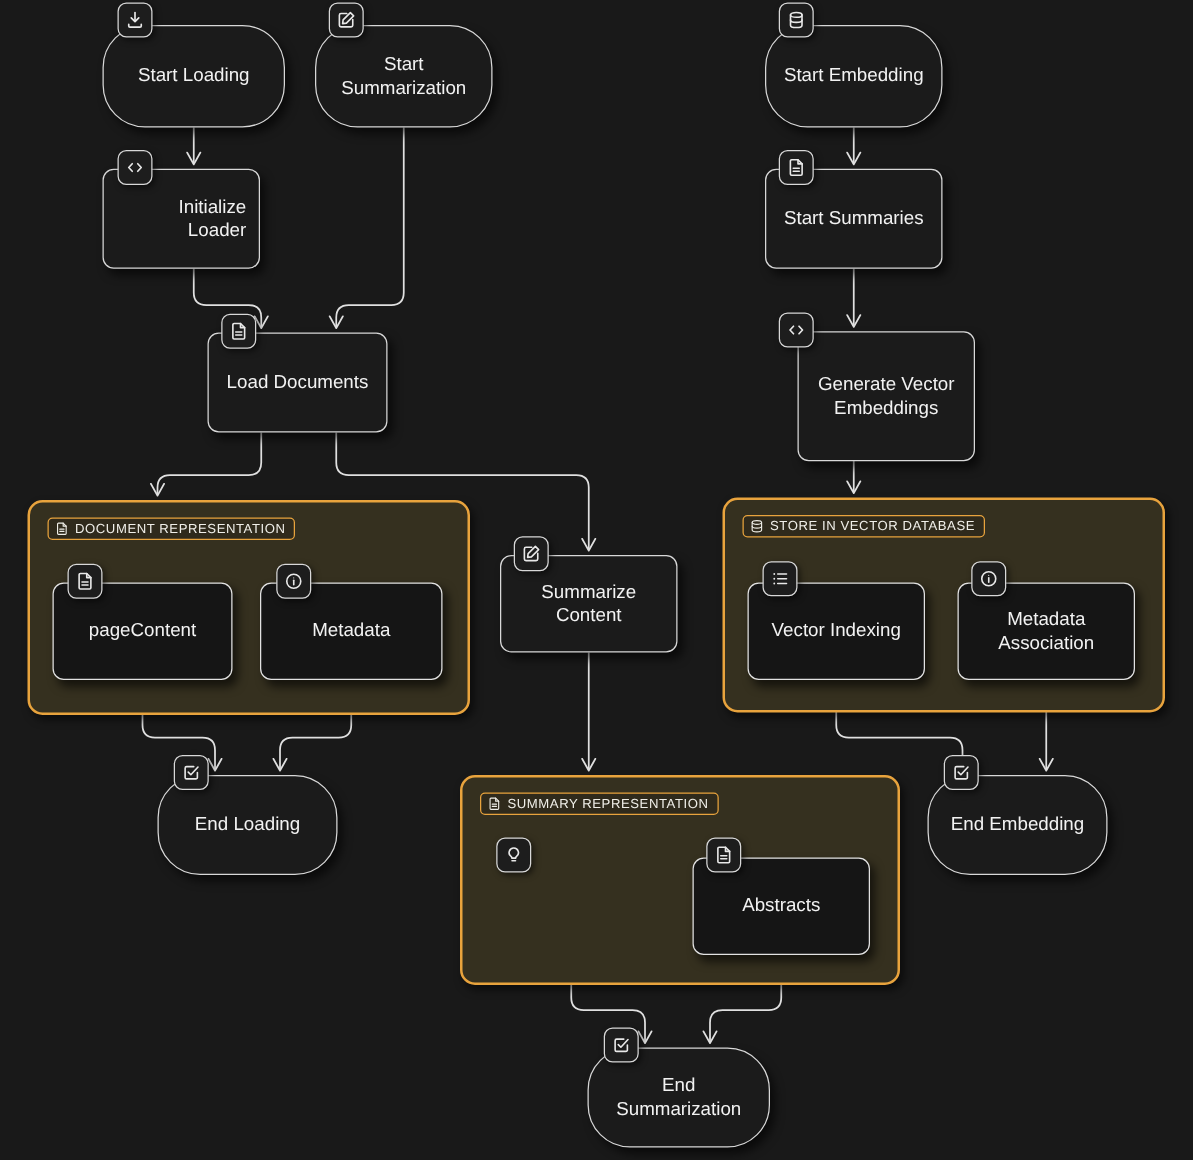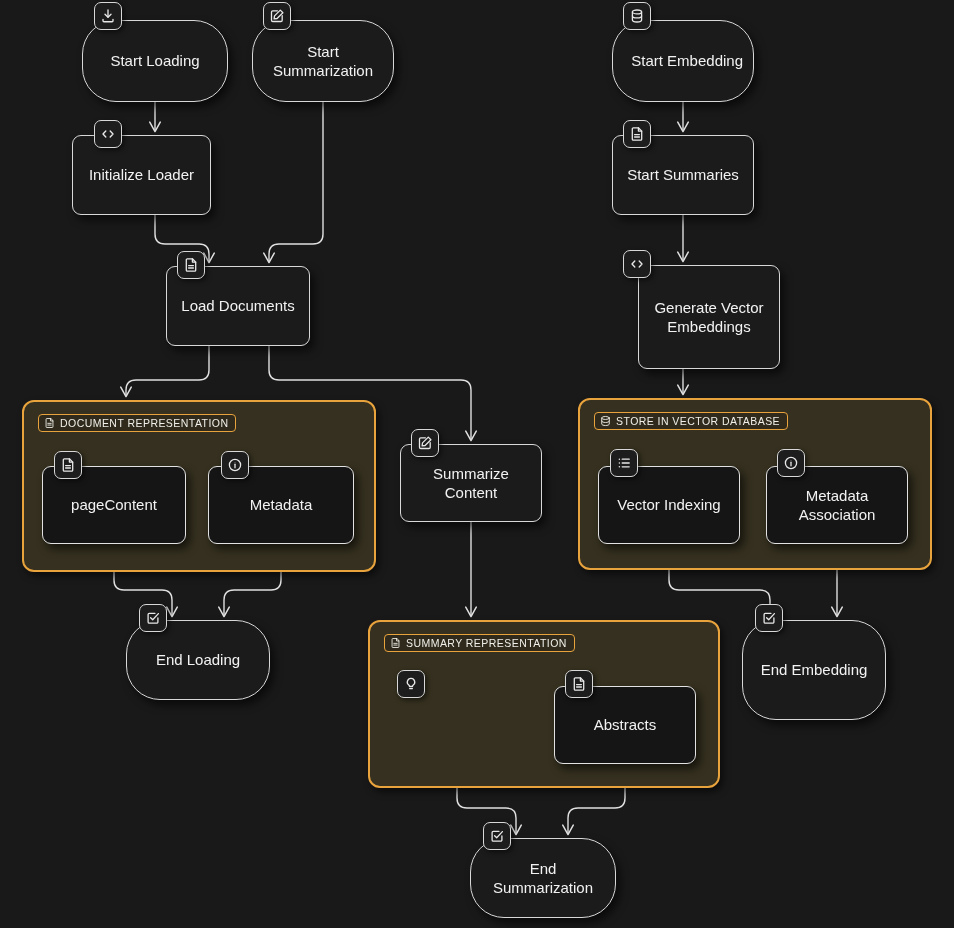--- a/index.html
+++ b/index.html
@@ -191,32 +191,32 @@
     <span class="node-label">Start
 Summarization</span>
   </div>
   <div class="badge" style="left:263px; top:2px;">
     <svg width="16" height="16" viewBox="0 0 16 16" fill="none" stroke="#e8e8e8" stroke-width="1.3" stroke-linecap="round" stroke-linejoin="round">
         <path d="M13.2 7.6v4.6a1.3 1.3 0 0 1-1.3 1.3H3.8a1.3 1.3 0 0 1-1.3-1.3V4.1a1.3 1.3 0 0 1 1.3-1.3h4.6"></path>
         <path d="M11.3 2.1 13.9 4.7 8.1 10.5 5.1 10.9 5.5 7.9z"></path>
       </svg>
   </div>
 
-  <div class="node rounded" style="left:612px; top:20px; width:142px; height:82px;justify-content:flex-end;">
+  <div class="node rounded" style="left:612px; top:20px; width:142px; height:82px;">
     <span class="node-label">Start Embedding</span>
   </div>
   <div class="badge" style="left:623px; top:2px;">
     <svg width="16" height="16" viewBox="0 0 16 16" fill="none" stroke="#e8e8e8" stroke-width="1.3" stroke-linecap="round" stroke-linejoin="round">
         <ellipse cx="8" cy="3.9" rx="4.6" ry="1.9"></ellipse>
         <path d="M3.4 3.9v8.2c0 1.05 2.06 1.9 4.6 1.9s4.6-.85 4.6-1.9V3.9"></path>
         <path d="M3.4 8c0 1.05 2.06 1.9 4.6 1.9s4.6-.85 4.6-1.9"></path>
       </svg>
   </div>
 
-  <div class="node" style="left:72px; top:135px; width:139px; height:80px;text-align:right;">
+  <div class="node" style="left:82px; top:135px; width:126px; height:80px;text-align:right;">
     <span class="node-label">Initialize Loader</span>
   </div>
   <div class="badge" style="left:94px; top:120px;">
     <svg width="16" height="16" viewBox="0 0 16 16" fill="none" stroke="#e8e8e8" stroke-width="1.35" stroke-linecap="round" stroke-linejoin="round">
         <path d="M5.8 5 3 8l2.8 3"></path>
         <path d="M10.2 5 13 8l-2.8 3"></path>
       </svg>
   </div>
 
   <div class="node" style="left:612px; top:135px; width:142px; height:80px;">
@@ -330,21 +330,21 @@
   <div class="node rounded" style="left:126px; top:620px; width:144px; height:80px;">
     <span class="node-label">End Loading</span>
   </div>
   <div class="badge" style="left:139px; top:604px;">
     <svg width="16" height="16" viewBox="0 0 16 16" fill="none" stroke="#e8e8e8" stroke-width="1.3" stroke-linecap="round" stroke-linejoin="round">
         <path d="M12.9 8v3.9a1.2 1.2 0 0 1-1.2 1.2H4.3a1.2 1.2 0 0 1-1.2-1.2V4.5a1.2 1.2 0 0 1 1.2-1.2h5.7"></path>
         <path d="M5.6 7.7 7.7 9.8 13.4 3.6"></path>
       </svg>
   </div>
 
-  <div class="node rounded" style="left:742px; top:620px; width:144px; height:100px;">
+  <div class="node rounded" style="left:742px; top:620px; width:144px; height:80px;">
     <span class="node-label">End Embedding</span>
   </div>
   <div class="badge" style="left:755px; top:604px;">
     <svg width="16" height="16" viewBox="0 0 16 16" fill="none" stroke="#e8e8e8" stroke-width="1.3" stroke-linecap="round" stroke-linejoin="round">
         <path d="M12.9 8v3.9a1.2 1.2 0 0 1-1.2 1.2H4.3a1.2 1.2 0 0 1-1.2-1.2V4.5a1.2 1.2 0 0 1 1.2-1.2h5.7"></path>
         <path d="M5.6 7.7 7.7 9.8 13.4 3.6"></path>
       </svg>
   </div>
 
   <div class="node rounded" style="left:470px; top:838px; width:146px; height:80px;">

